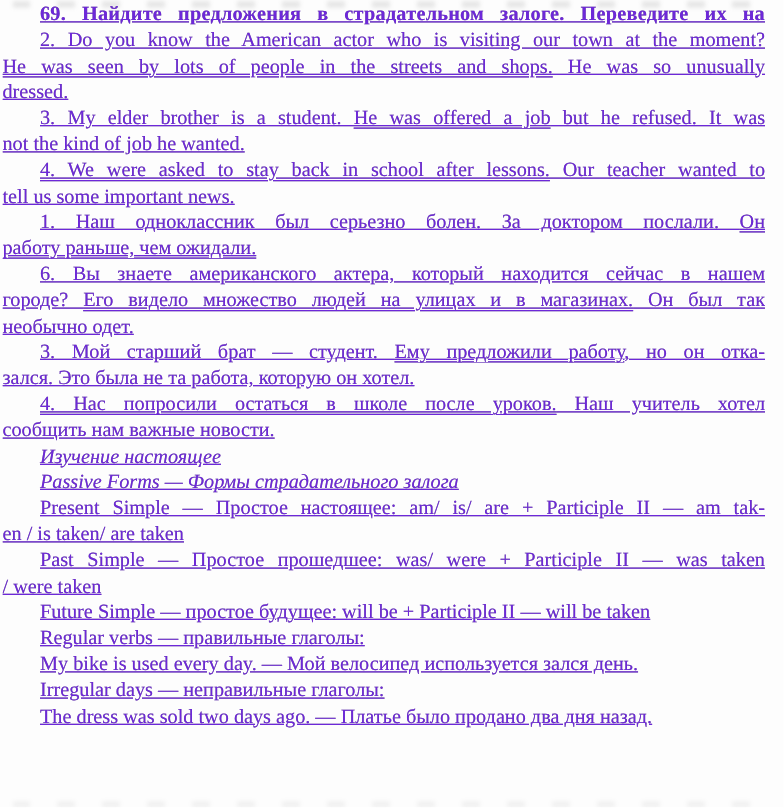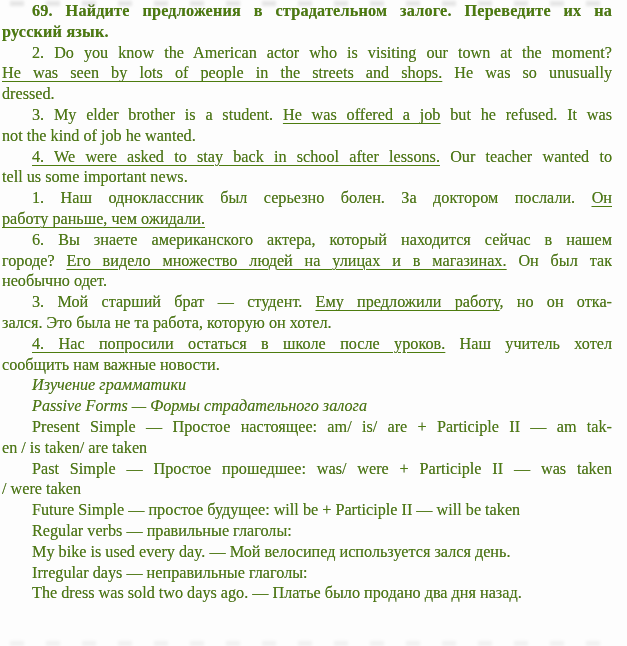--- a/index.html
+++ b/index.html
@@ -48,40 +48,39 @@
     text-decoration: underline;
     text-underline-offset: 3px;
     text-decoration-thickness: 1.2px;
   }
 </style>
 </head>
 <body>
 
 <div class="page" style="background: rgb(253, 253, 253);">
   <div class="scan-noise"></div>
-  <div class="text-block" style="color: #4d7c0f;">
+  <div class="text-block" style="color: #6d28d9; text-decoration: underline;">
       <div class="line indent justify bold"><span>69. Найдите предложения в страдательном залоге. Переведите их на</span></div>
-      <div class="line bold"><span>русский язык.</span></div>
       <div class="line indent justify"><span>2. Do you know the American actor who is visiting our town at the moment?</span></div>
       <div class="line justify"><span class="u">He was seen by lots of people in the streets and shops.</span><span> He was so unusually</span></div>
       <div class="line"><span>dressed.</span></div>
       <div class="line indent justify"><span>3. My elder brother is a student. </span><span class="u">He was offered a job</span><span> but he refused. It was</span></div>
       <div class="line"><span>not the kind of job he wanted.</span></div>
       <div class="line indent justify"><span class="u">4. We were asked to stay back in school after lessons.</span><span> Our teacher wanted to</span></div>
       <div class="line"><span>tell us some important news.</span></div>
       <div class="line indent justify"><span>1. Наш одноклассник был серьезно болен. За доктором послали. </span><span class="u">Он</span></div>
       <div class="line"><span class="u">работу раньше, чем ожидали.</span></div>
       <div class="line indent justify"><span>6. Вы знаете американского актера, который находится сейчас в нашем</span></div>
       <div class="line justify"><span>городе? </span><span class="u">Его видело множество людей на улицах и в магазинах.</span><span> Он был так</span></div>
       <div class="line"><span>необычно одет.</span></div>
       <div class="line indent justify"><span>3. Мой старший брат — студент. </span><span class="u">Ему предложили работу</span><span>, но он отка-</span></div>
       <div class="line"><span>зался. Это была не та работа, которую он хотел.</span></div>
       <div class="line indent justify"><span class="u">4. Нас попросили остаться в школе после уроков.</span><span> Наш учитель хотел</span></div>
       <div class="line"><span>сообщить нам важные новости.</span></div>
-      <div class="line indent italic"><span>Изучение грамматики</span></div>
+      <div class="line indent italic"><span>Изучение настоящее</span></div>
       <div class="line indent italic"><span>Passive Forms — Формы страдательного залога</span></div>
       <div class="line indent justify"><span>Present Simple — Простое настоящее: am/ is/ are + Participle II — am tak-</span></div>
       <div class="line"><span>en / is taken/ are taken</span></div>
       <div class="line indent justify"><span>Past Simple — Простое прошедшее: was/ were + Participle II — was taken</span></div>
       <div class="line"><span>/ were taken</span></div>
       <div class="line indent"><span>Future Simple — простое будущее: will be + Participle II — will be taken</span></div>
       <div class="line indent"><span>Regular verbs — правильные глаголы:</span></div>
       <div class="line indent"><span>My bike is used every day. — Мой велосипед используется зался день.</span></div>
       <div class="line indent"><span>Irregular days — неправильные глаголы:</span></div>
       <div class="line indent"><span>The dress was sold two days ago. — Платье было продано два дня назад.</span></div>

